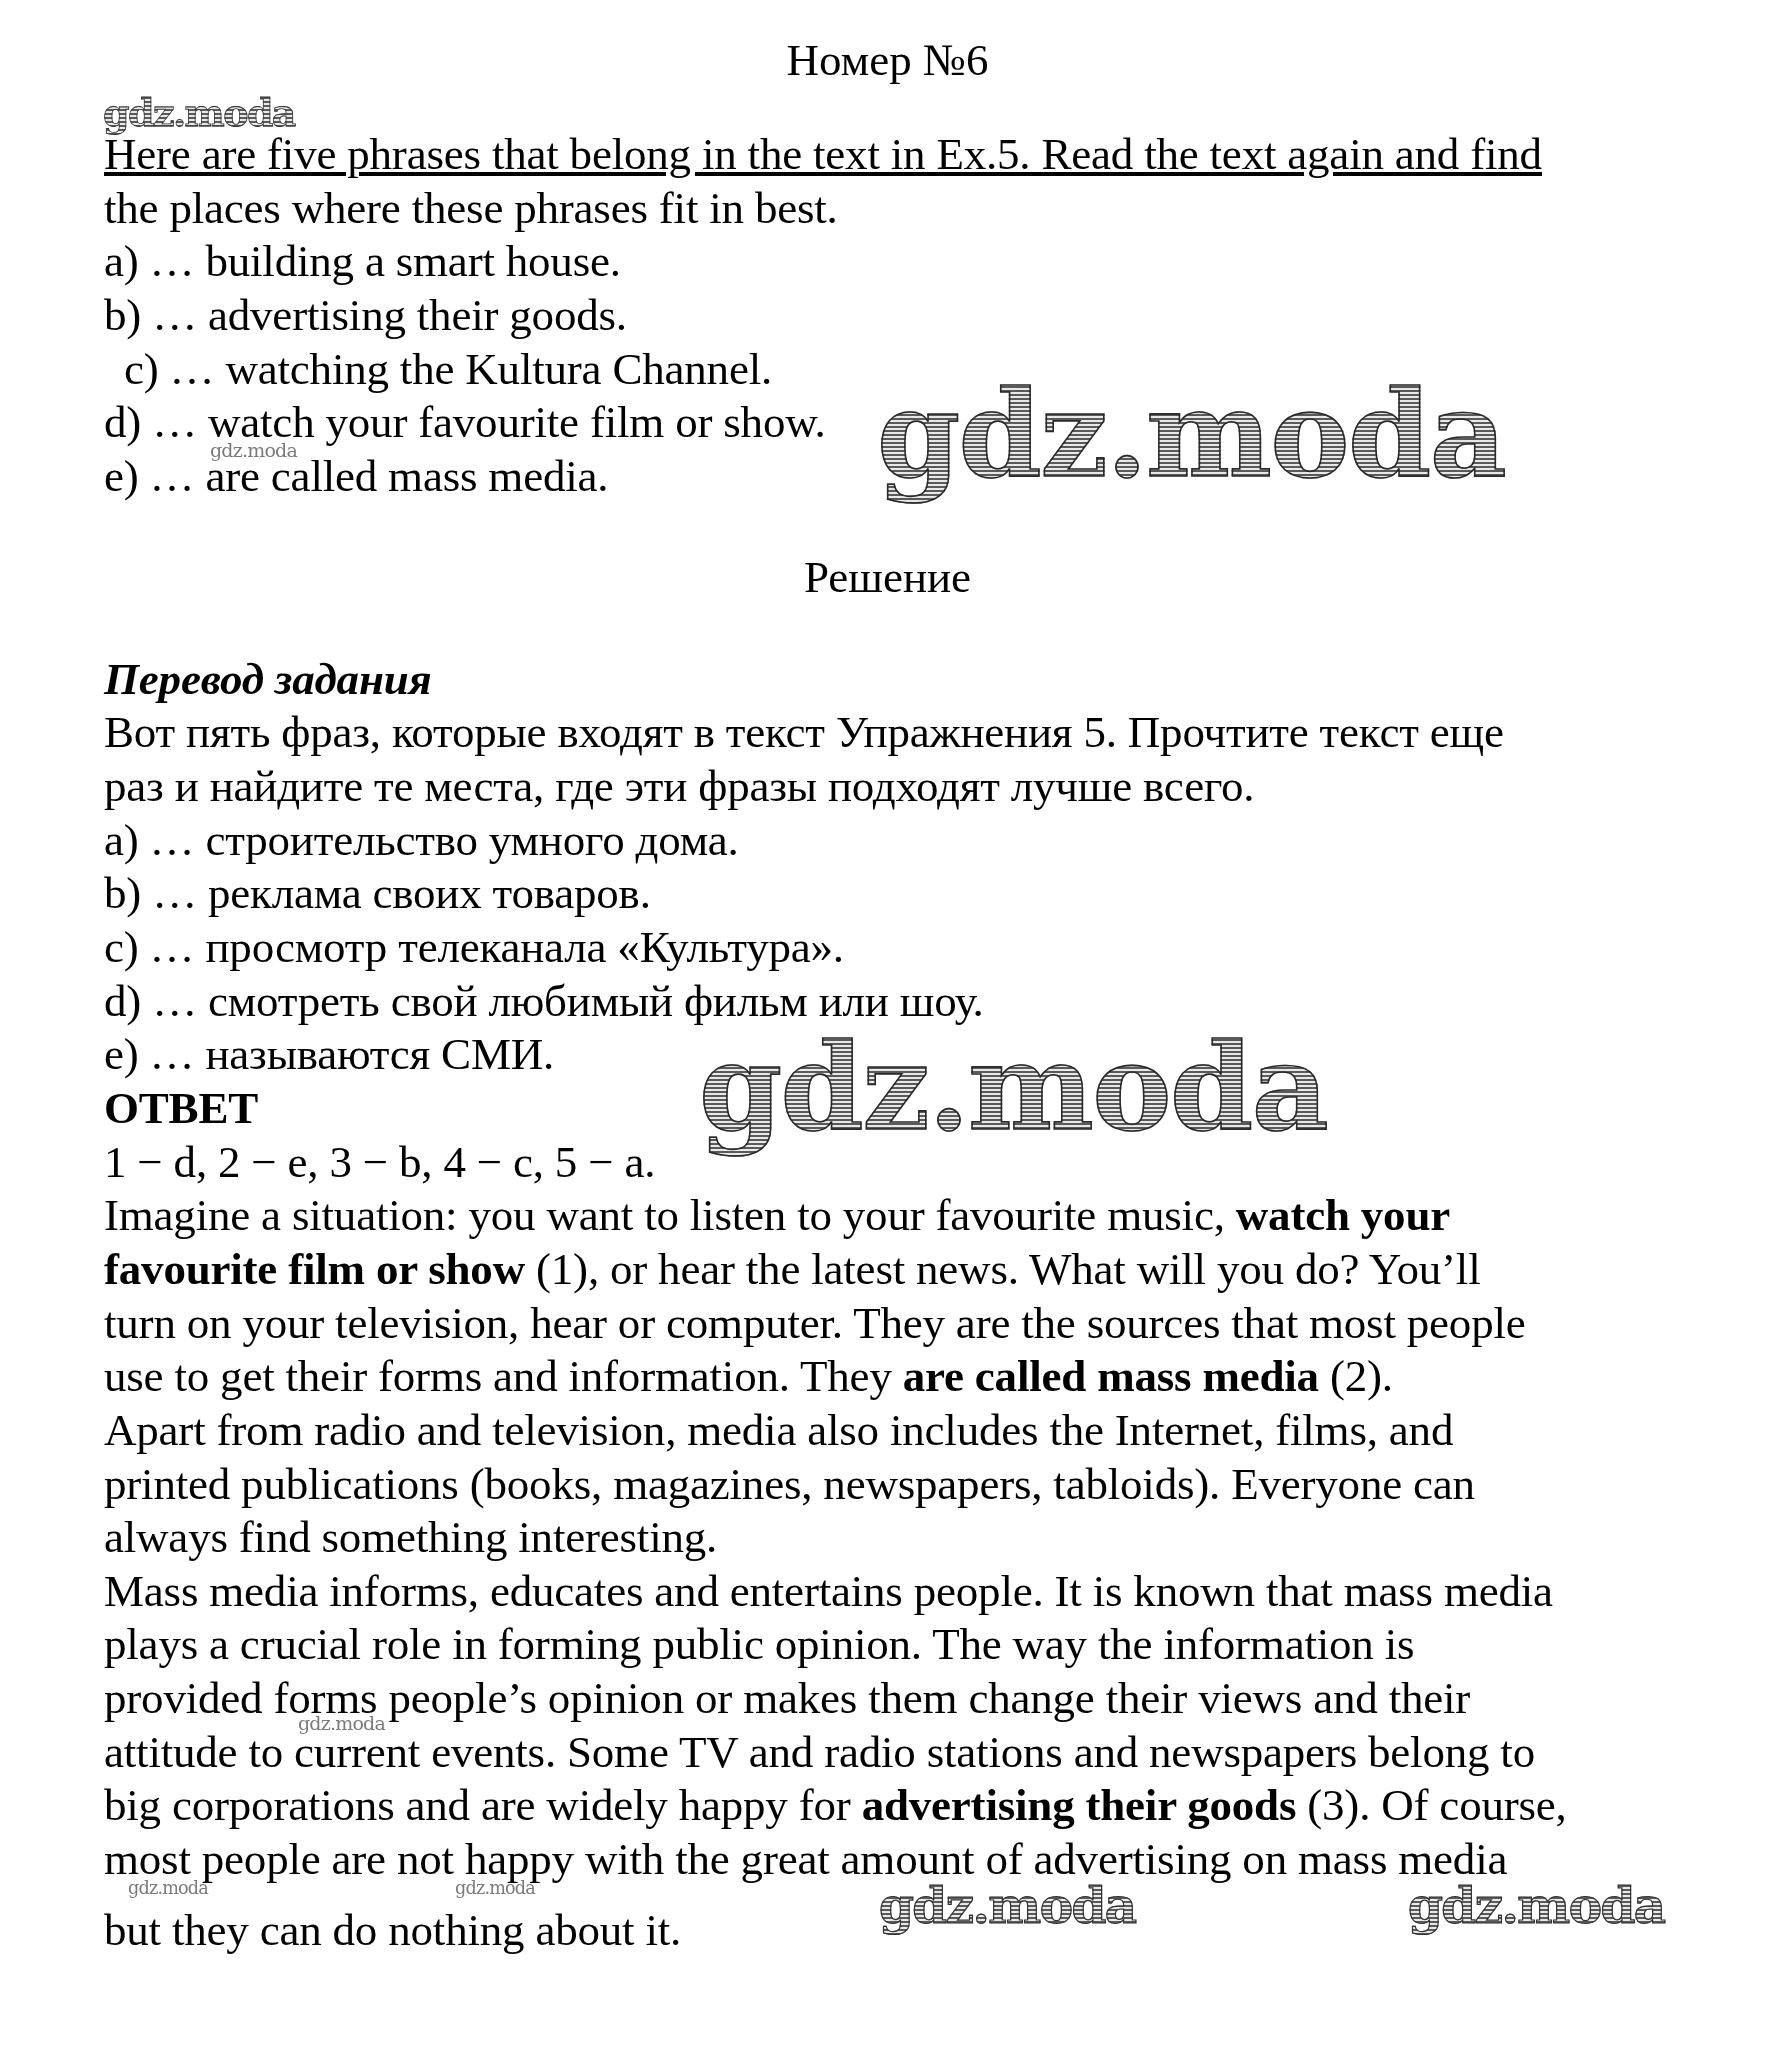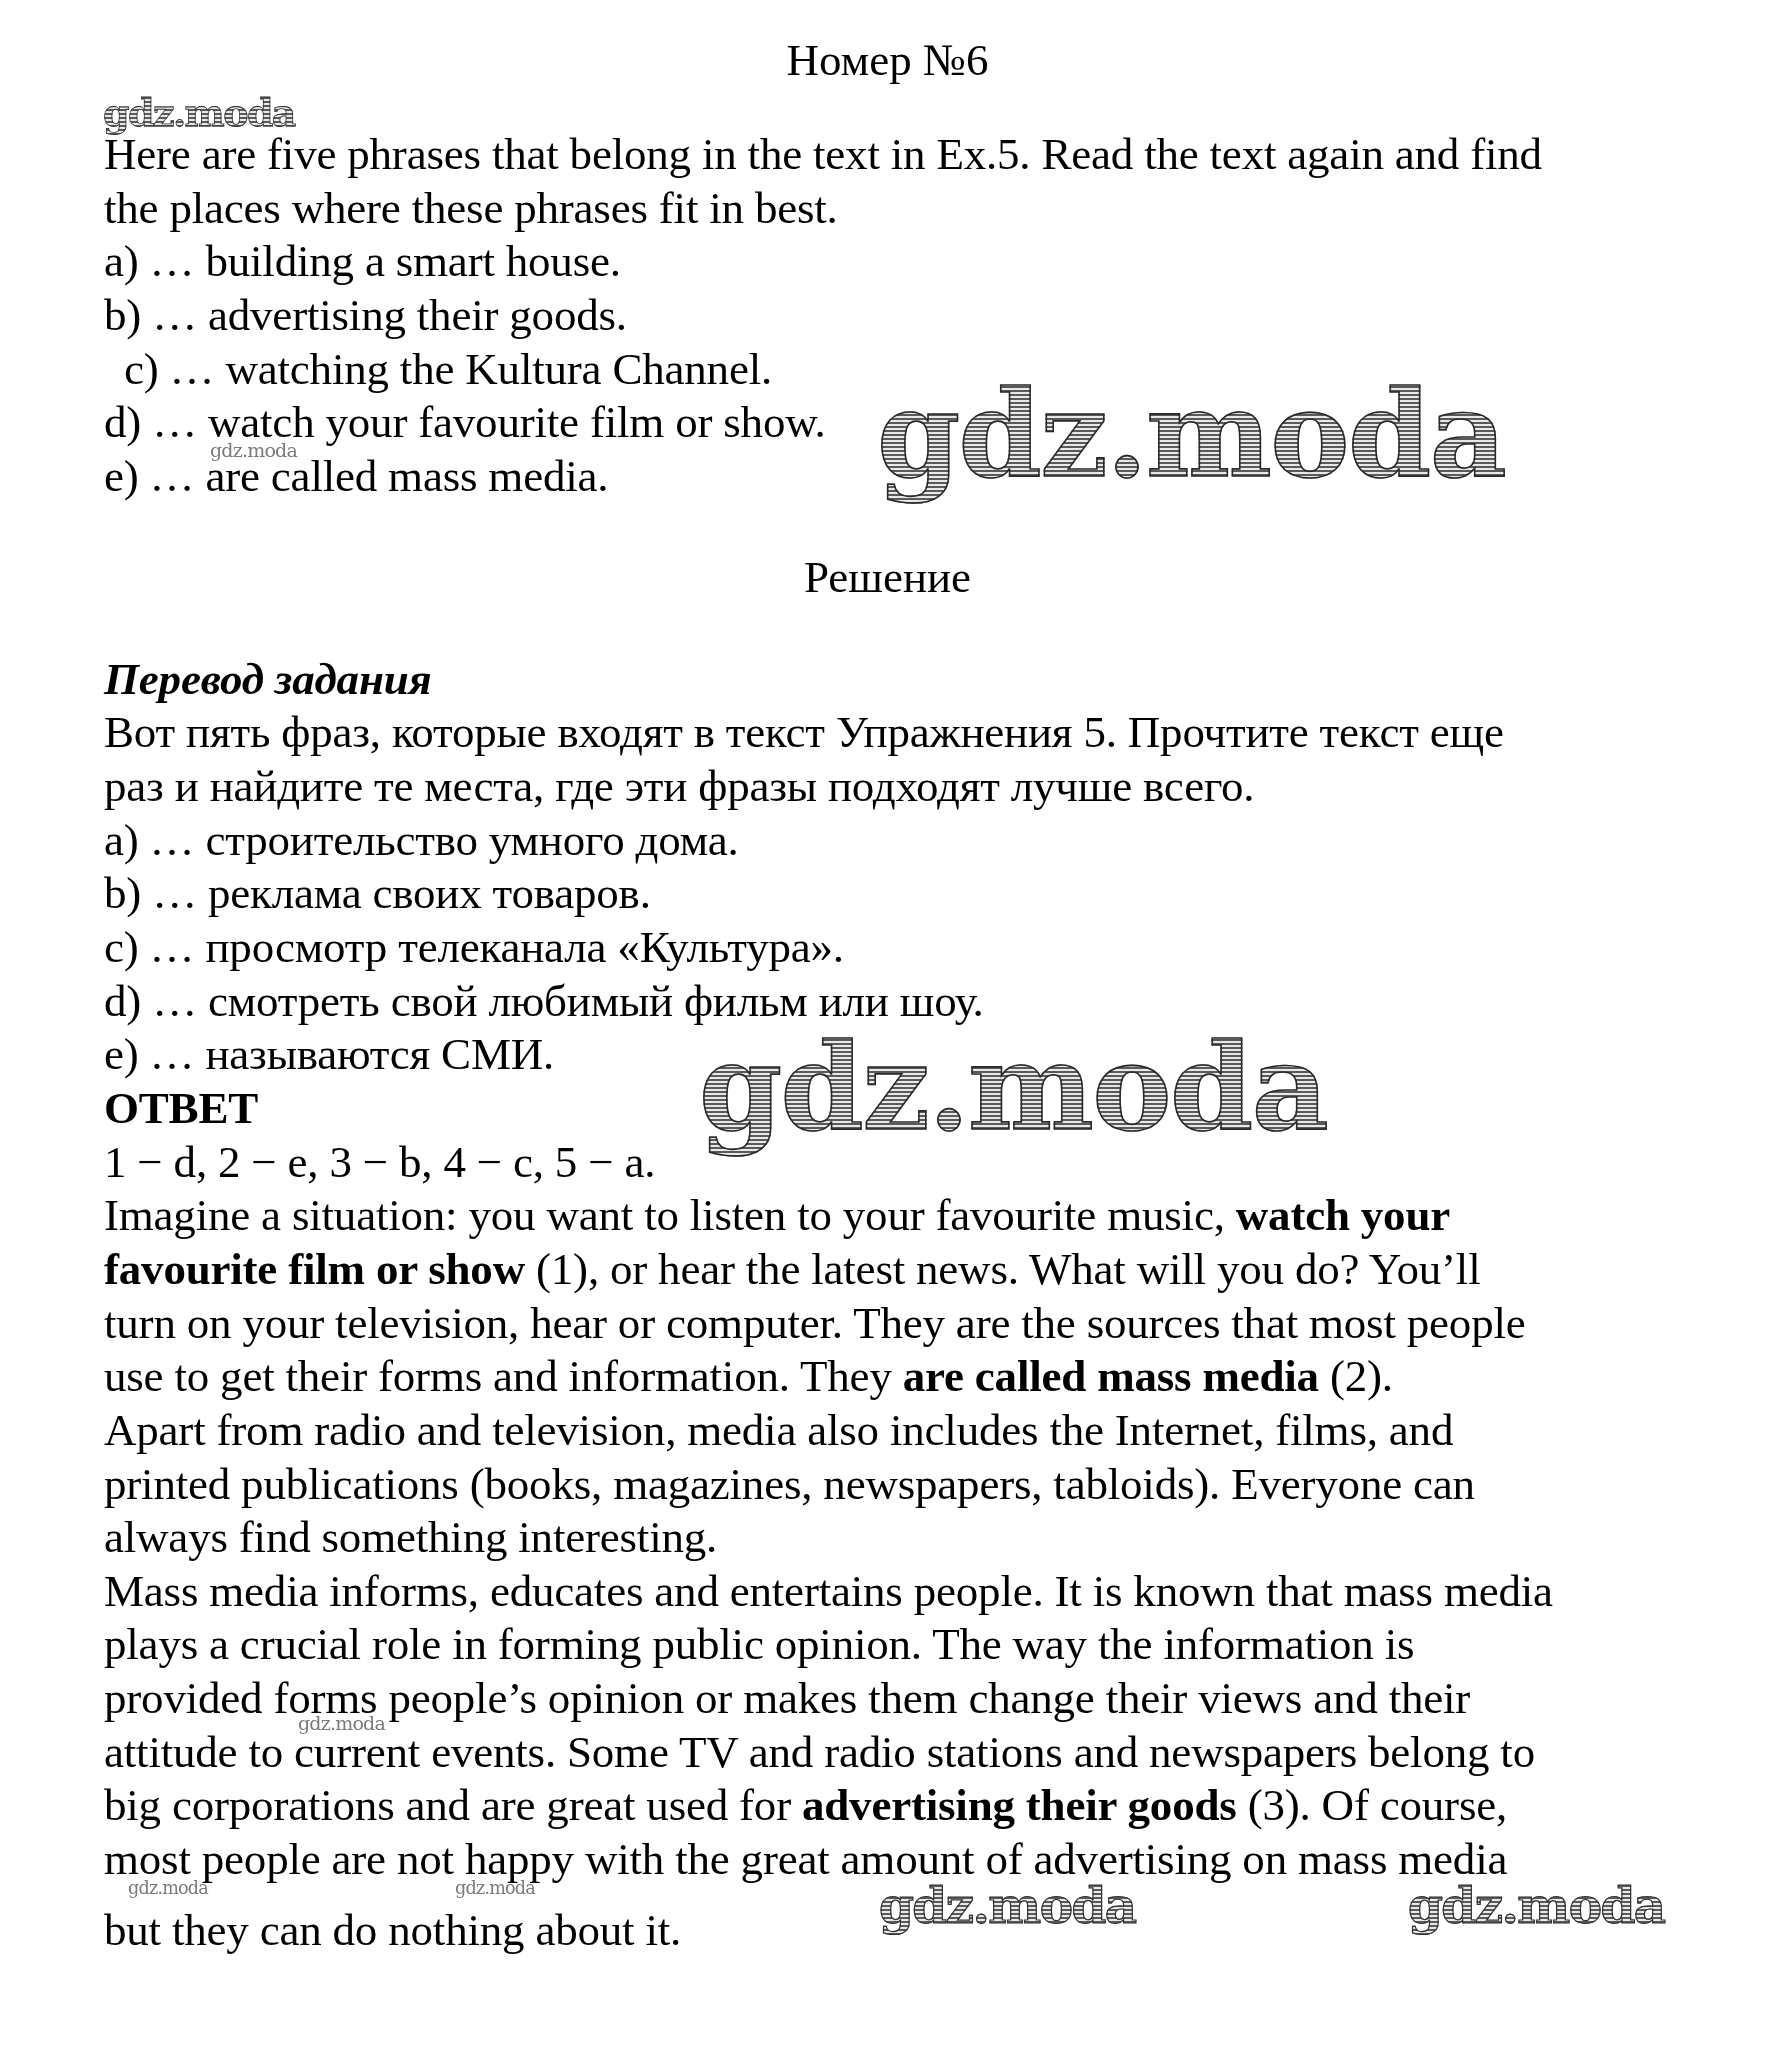--- a/index.html
+++ b/index.html
@@ -65,21 +65,21 @@
   </style>
 </head>
 <body>
 
 <div class="page">
 
   <div class="center" style="top:34px;">Номер №6</div>
 
   <div class="wm" style="left:103px; top:90px; font-size:38px; -webkit-text-stroke:0.8px #333;">gdz.moda</div>
 
-  <div class="line" style="top:128px;">Here are five phrases that belong in the text in Ex.5. Read the text again and find</div>
+  <div class="line" style="top:128px;text-decoration:underline;">Here are five phrases that belong in the text in Ex.5. Read the text again and find</div>
   <div class="line" style="top:182px;">the places where these phrases fit in best.</div>
 
   <div class="line" style="top:235px;">a) … building a smart house.</div>
   <div class="line" style="top:289px;">b) … advertising their goods.</div>
   <div class="line" style="top:343px;margin-left:20px;">c) … watching the Kultura Channel.</div>
   <div class="line" style="top:396px;">d) … watch your favourite film or show.</div>
   <div class="line" style="top:450px;">e) … are called mass media.</div>
 
   <div class="wm" style="left:877px; top:364px; font-size:119px;">gdz.moda</div>
   <div class="wm-small" style="left:210px; top:439px; font-size:19px;">gdz.moda</div>
@@ -115,21 +115,21 @@
   <div class="line" style="top:1458px;">printed publications (books, magazines, newspapers, tabloids). Everyone can</div>
   <div class="line" style="top:1511px;">always find something interesting.</div>
   <div class="line" style="top:1565px;">Mass media informs, educates and entertains people. It is known that mass media</div>
   <div class="line" style="top:1618px;">plays a crucial role in forming public opinion. The way the information is</div>
   <div class="line" style="top:1672px;">provided forms people’s opinion or makes them change their views and their</div>
 
   <div class="wm-small" style="left:298px; top:1712px; font-size:19px;">gdz.moda</div>
 
   <div class="line" style="top:1726px;">attitude to current events. Some TV and radio stations and newspapers belong to</div>
   <div class="line" style="top:1779px;">
-    <span>big corporations and are great used for </span><span class="bold">advertising their goods</span><span> (3). Of course,</span>
+    <span>big corporations and are widely happy for </span><span class="bold">advertising their goods</span><span> (3). Of course,</span>
   </div>
   <div class="line" style="top:1833px;">most people are not happy with the great amount of advertising on mass media</div>
 
   <div class="wm-small" style="left:128px; top:1878px; font-size:17.6px;">gdz.moda</div>
   <div class="wm-small" style="left:455px; top:1878px; font-size:17.6px;">gdz.moda</div>
 
   <div class="line" style="top:1887px;margin-top:17px;">but they can do nothing about it.</div>
 
   <div class="wm" style="left:879px; top:1876px; font-size:50px; -webkit-text-stroke:1.2px #333;">gdz.moda</div>
   <div class="wm" style="left:1408px; top:1876px; font-size:50px; -webkit-text-stroke:1.2px #333;">gdz.moda</div>

